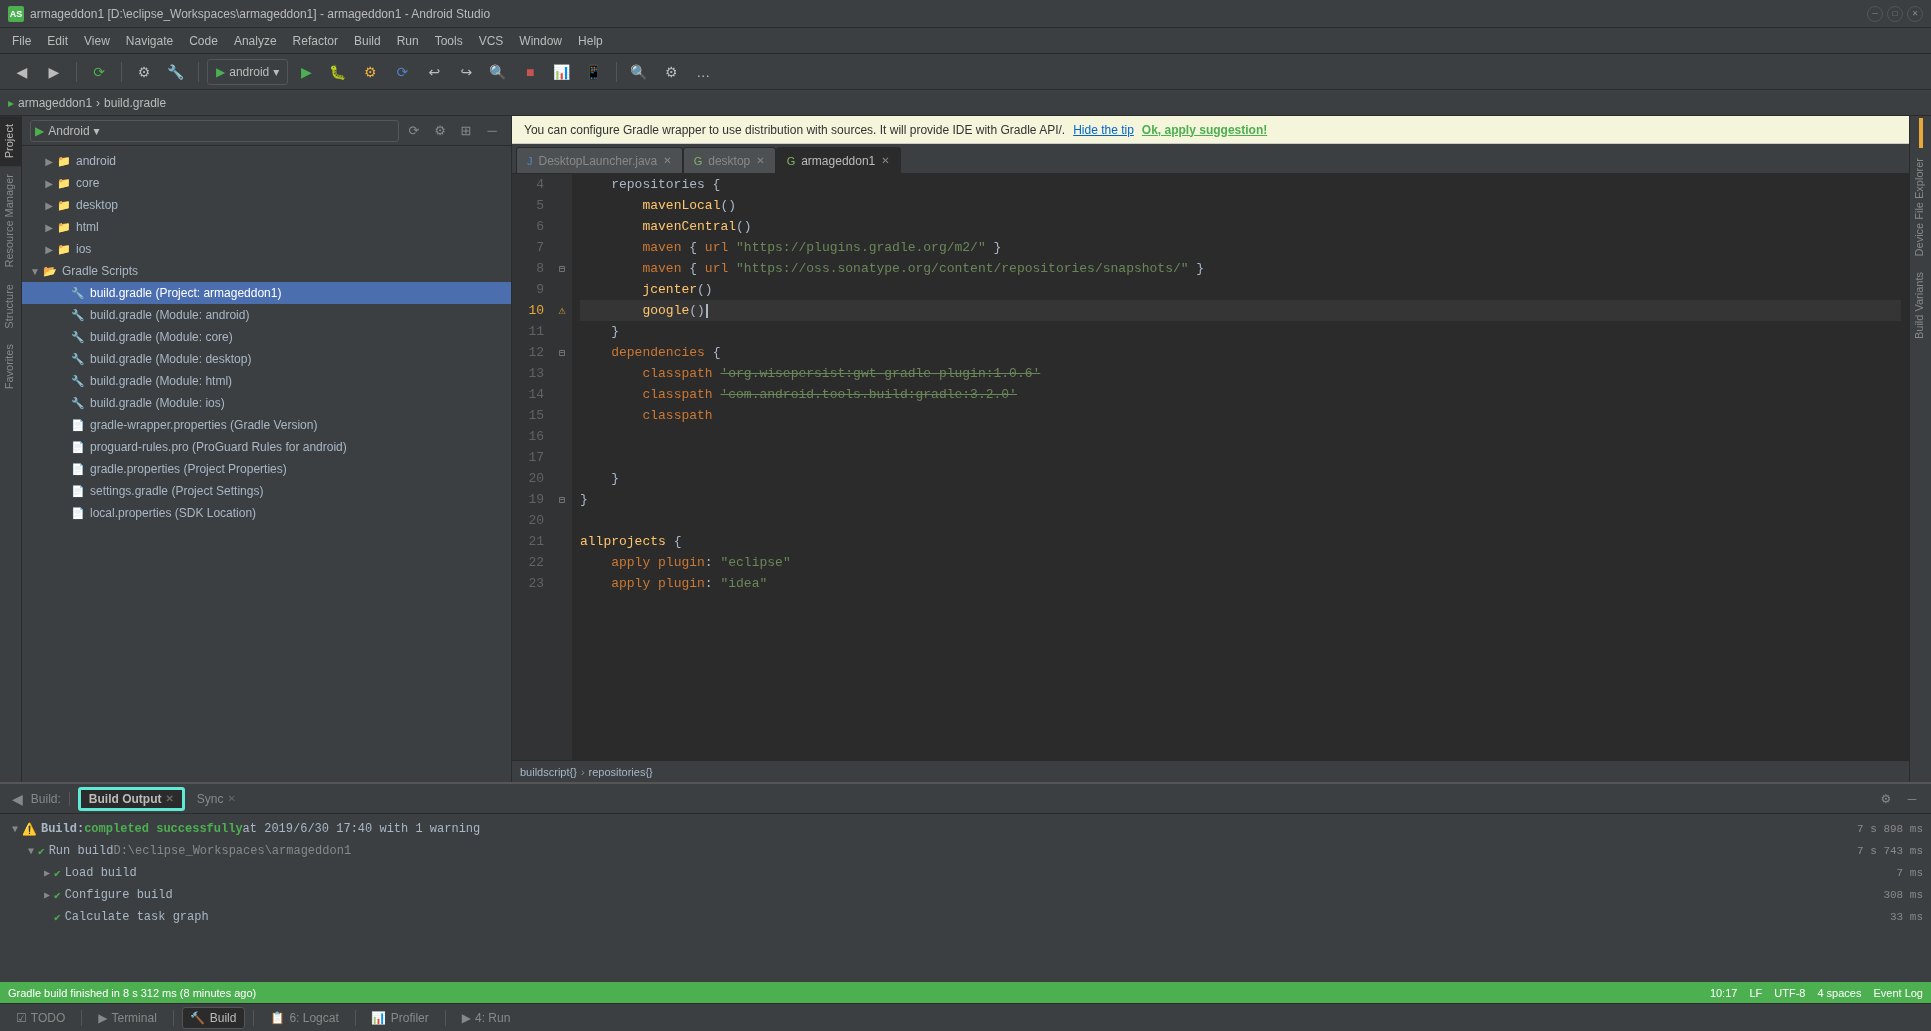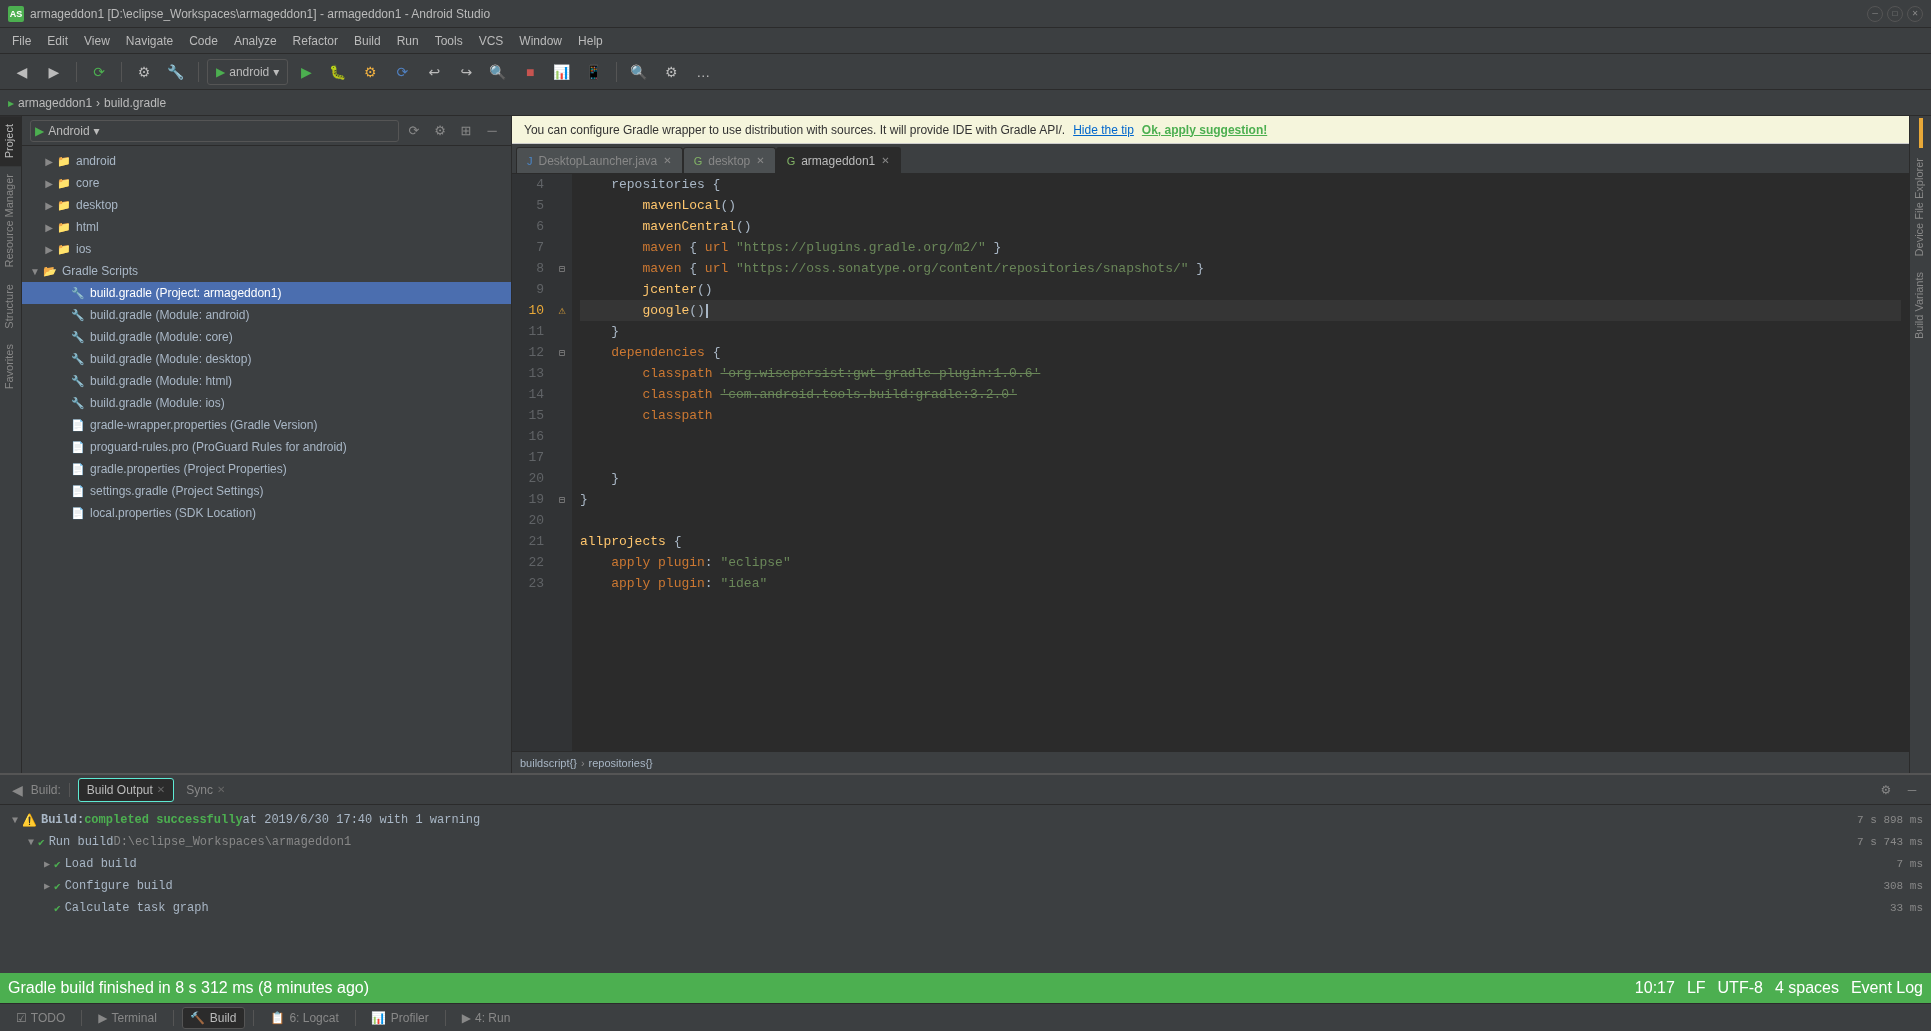--- a/index.html
+++ b/index.html
@@ -363,21 +363,21 @@
       height: 24px;
       display: flex;
       align-items: center;
       padding: 0 8px;
       cursor: pointer;
       font-size: 12px;
       color: #888;
       gap: 4px;
       border-radius: 3px;
     }
-    .bottom-tab.active { background: #2b2b2b; color: #bbbbbb; border: 1px solid #5eead4; }
+    .bottom-tab.active { background: #2b2b2b; color: #bbbbbb; border: 3px solid #5eead4; font-weight: bold; }
     .bottom-tab .close-tab { font-size: 10px; color: #666; }
     .bottom-panel-controls {
       margin-left: auto;
       display: flex;
       gap: 4px;
     }
     .bottom-panel-btn {
       width: 22px; height: 22px;
       display: flex; align-items: center; justify-content: center;
       cursor: pointer; color: #888; font-size: 12px;
@@ -402,25 +402,25 @@
     .build-row .indent { display: inline-block; }
     .build-arrow { width: 14px; display: inline-flex; align-items: center; justify-content: center; font-size: 10px; color: #888; }
     .success-icon { color: #4CAF50; font-size: 11px; }
     .build-time { margin-left: auto; color: #888; font-size: 11px; }
     .build-bold { font-weight: bold; color: #a9b7c6; }
     .build-success-text { color: #4CAF50; font-weight: bold; }
 
     
     .status-bar {
       background: #4CAF50;
-      height: 30px;
-      display: flex;
-      align-items: center;
-      padding: 0 8px;
-      font-size: 16px;
+      height: 21px;
+      display: flex;
+      align-items: center;
+      padding: 0 8px;
+      font-size: 11px;
       color: white;
       flex-shrink: 0;
       gap: 8px;
     }
     .status-right {
       margin-left: auto;
       display: flex;
       gap: 12px;
       align-items: center;
     }

